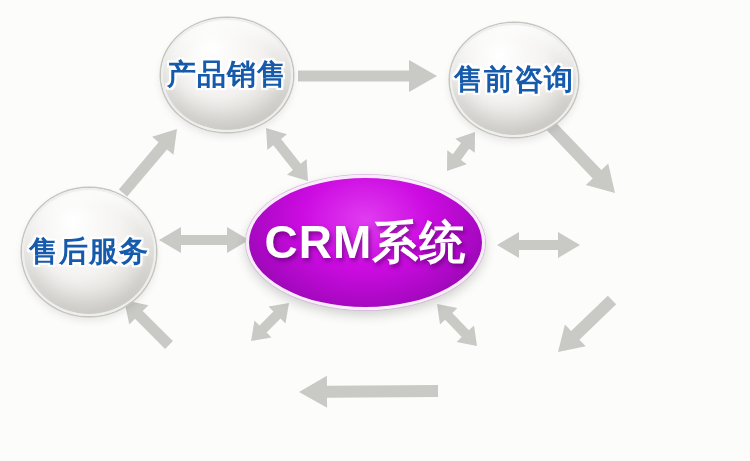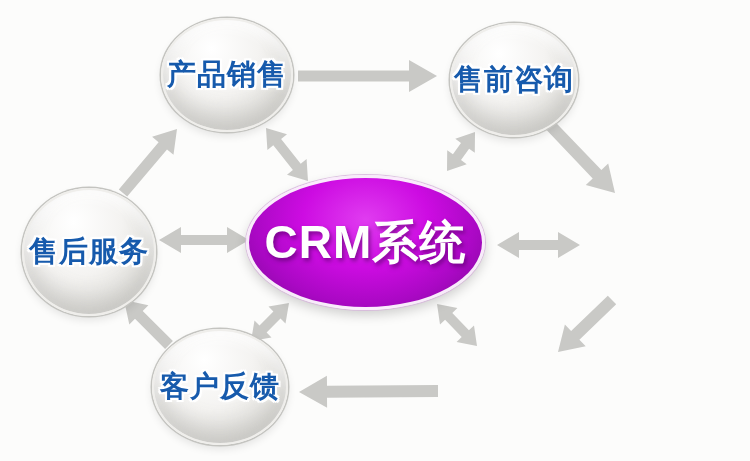--- a/index.html
+++ b/index.html
@@ -75,22 +75,19 @@
 
   <div class="node node-presales">
     <span class="label">售前咨询</span>
   </div>
 
   <div class="node node-opportunity">
     <span class="label">售后服务</span>
   </div>
 
 
-  <div class="node node-feedback">
-    <span class="label">客户反馈</span>
-  </div>
 
 
   <div class="center-node">
     <span class="label">CRM系统</span>
   </div>
 
 </div>
 
 </body></html>

